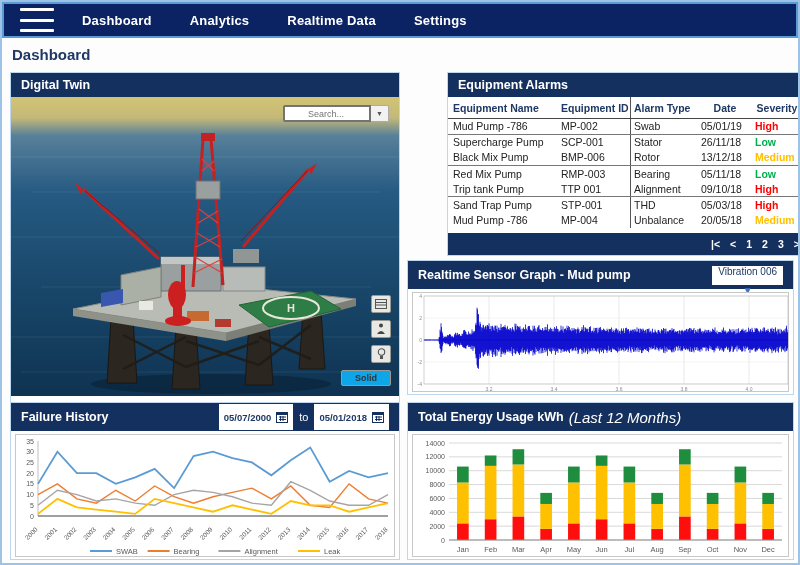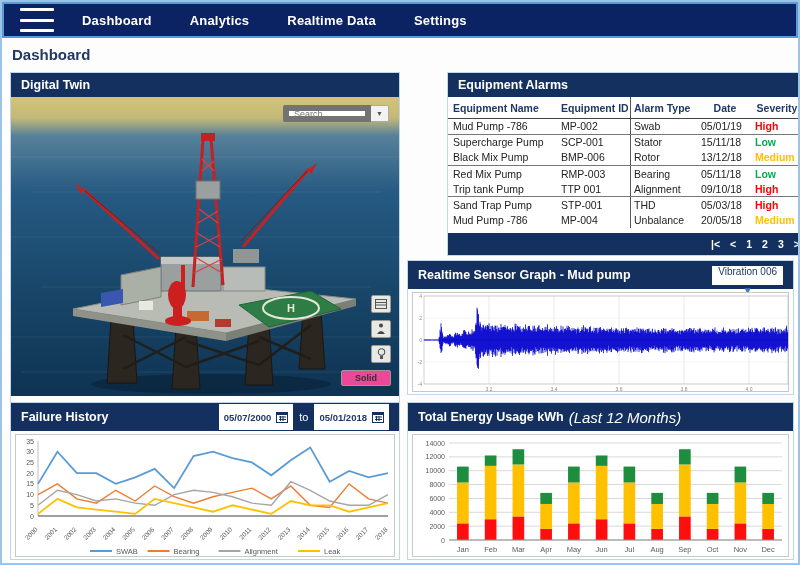--- a/index.html
+++ b/index.html
@@ -33,28 +33,28 @@
   .panel-dt     { left:8px;   top:70px;  width:390px; height:368px; }
   .panel-alarms { left:405px; top:70px;  width:387px; height:184px;margin-left:40px; }
   .panel-sensor { left:405px; top:258px; width:387px; height:135px; }
   .panel-fh     { left:8px;   top:400px; width:390px; height:158px; }
   .panel-energy { left:405px; top:400px; width:387px; height:158px; }
   .panel-sensor .panel-hd, .panel-fh .panel-hd, .panel-energy .panel-hd { height:28px; }
 
   
   .dt-viewport { position:relative; width:388px; height:299px; overflow:hidden; }
   .dt-search { position:absolute; top:8px; right:10px; display:flex; }
-  .dt-search input { width:88px; height:17px; font-size:9px; padding:0 5px;
-    border:6px solid #737373; background:#fff; color:#444; border-radius:2px 0 0 2px; }
+  .dt-search input { width:88px; height:17px; font-size:9px; padding:0 23px;
+    border:2px solid #737373; background:#fff; color:#444; border-radius:2px 0 0 2px; }
   .dt-search .dd { width:18px; height:17px; background:#f2f2f2; border:1px solid #aaa; border-left:none;
     font-size:7px; color:#555; display:flex; align-items:center; justify-content:center; cursor:pointer; border-radius:0 2px 2px 0;}
   .dt-tools { position:absolute; right:8px; bottom:10px; display:flex; flex-direction:column; align-items:flex-end; gap:7px; }
   .dt-toolbtn { width:20px; height:18px; background:#e8e8e4; border:1px solid #9a9a94; border-radius:2px;
     display:flex; align-items:center; justify-content:center; cursor:pointer; }
-  .dt-solid { width:50px; height:16px; background:#ec4899; border:1px solid #9a9a94; border-radius:2px;
+  .dt-solid { width:50px; height:16px; background:#0ea5e9; border:1px solid #9a9a94; border-radius:2px;
     font-size:9px; font-weight:bold; color:#333; display:flex; align-items:center; justify-content:center; cursor:pointer; }
 
   
   .alarm-table { font-size:10.5px; }
   .alarm-row { display:grid; grid-template-columns:108px 72px 68px 54px 50px 33px; align-items:center; height:15.6px; padding:0 2px;}
   .alarm-row.header { height:22px; font-weight:bold; color:#1F3864; font-size:10.5px; border-bottom:1px solid #444; }
   .alarm-row .c { padding:0 3px; white-space:nowrap; overflow:hidden; color:#222; }
   .alarm-row .c.alarm-type { border-left:1px solid #555; height:100%; display:flex; align-items:center; }
   .alarm-row.header .c { color:#1F3864; }
   .alarm-row.header .c.date, .alarm-row.header .c.sev, .alarm-row.header .c.status { text-align:center; }
@@ -247,21 +247,21 @@
         <span class="c id">MP-002</span>
         <span class="c alarm-type">Swab</span>
         <span class="c date">05/01/19</span>
         <span class="c sev" style="color: rgb(255, 0, 0);">High</span>
         <span class="c status"></span>
       </div>
       <div class="alarm-row">
         <span class="c name">Supercharge Pump</span>
         <span class="c id">SCP-001</span>
         <span class="c alarm-type">Stator</span>
-        <span class="c date">15/11/18</span>
+        <span class="c date">26/11/18</span>
         <span class="c sev" style="color: rgb(0, 176, 80);">Low</span>
         <span class="c status"></span>
       </div>
       <div class="alarm-row sep">
         <span class="c name">Black Mix Pump</span>
         <span class="c id">BMP-006</span>
         <span class="c alarm-type">Rotor</span>
         <span class="c date">13/12/18</span>
         <span class="c sev" style="color: rgb(255, 192, 0);">Medium</span>
         <span class="c status"></span>

